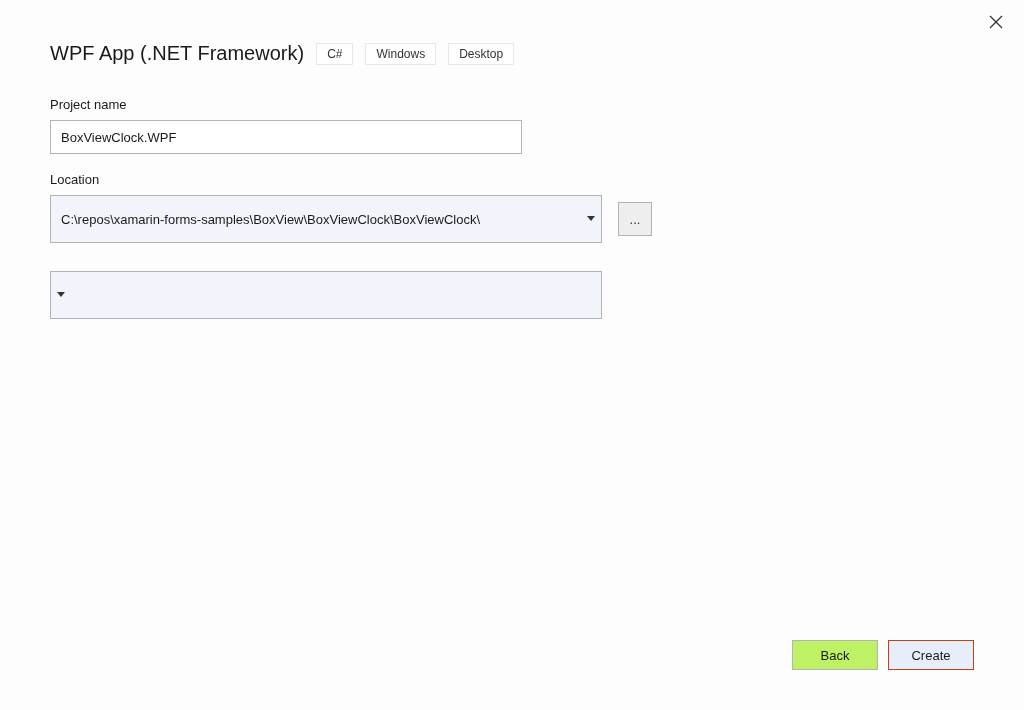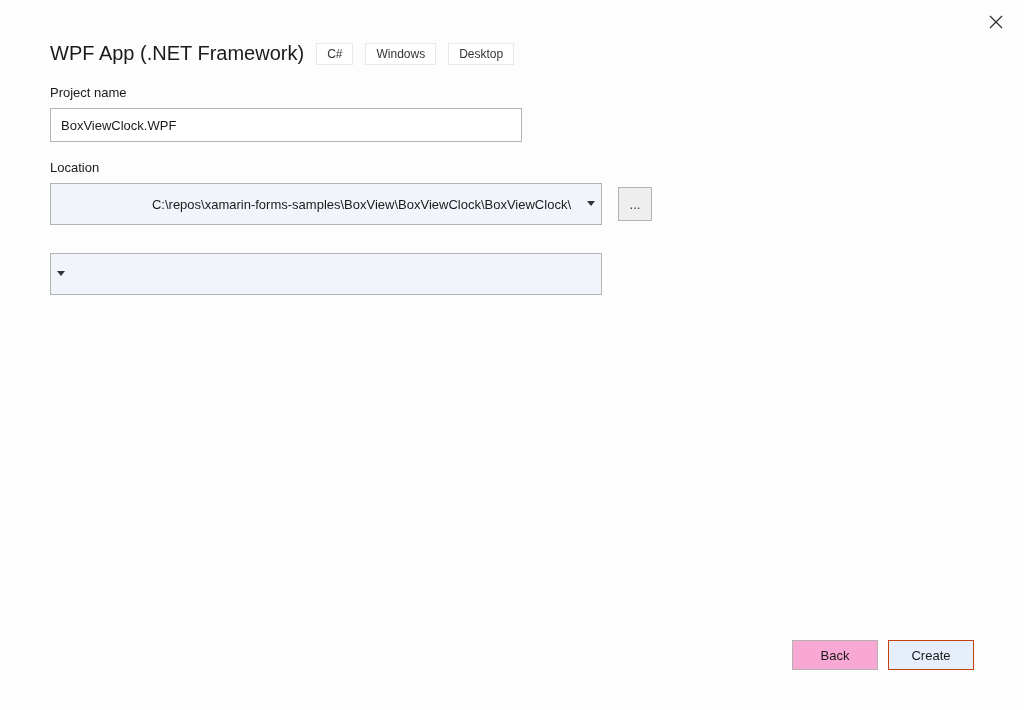--- a/index.html
+++ b/index.html
@@ -37,21 +37,21 @@
       font-size: 30px;
       font-weight: 400;
       color: #1a1a1a;
       margin-bottom: 28px;
       letter-spacing: 0px;
     }
     .subtitle-row {
       display: flex;
       align-items: center;
       gap: 12px;
-      margin-bottom: 20px;
+      margin-bottom: 32px;
     }
     .subtitle {
       font-size: 20px;
       font-weight: 400;
       color: #1a1a1a;
     }
     .tag {
       background: #ffffff;
       border: 1px solid #e8e8e8;
       font-size: 12px;
@@ -79,28 +79,27 @@
       border: 1px solid #b3b3b3;
       background: #ffffff;
       padding: 0 10px;
       font-size: 13px;
       font-family: inherit;
       color: #1a1a1a;
       outline: none;
     }
     .combo {
       width: 552px;
-      height: 42px;
+      height: 48px;
       border: 1px solid #b3b3b3;
       background: #f1f5fb;
       display: flex;
       align-items: center;
       position: relative;
       cursor: pointer;
-      text-align: right;
     }
     .combo-text {
       flex: 1;
       padding: 0 10px;
       font-size: 13px;
       color: #1a1a1a;
     }
     .combo-arrow {
       width: 20px;
       height: 100%;
@@ -135,21 +134,21 @@
     .btn {
       width: 86px;
       height: 30px;
       border: 1px solid #b3b3b3;
       font-size: 13px;
       font-family: inherit;
       cursor: pointer;
       color: #1a1a1a;
     }
     .btn-back {
-      background: #f9a8d4;
+      background: #bef264;
     }
     .btn-create {
       background: #e6eefc;
       border: 1px solid #c2410c;
     }
   </style>
 </head>
 <body>
 
 <div class="close-btn">

